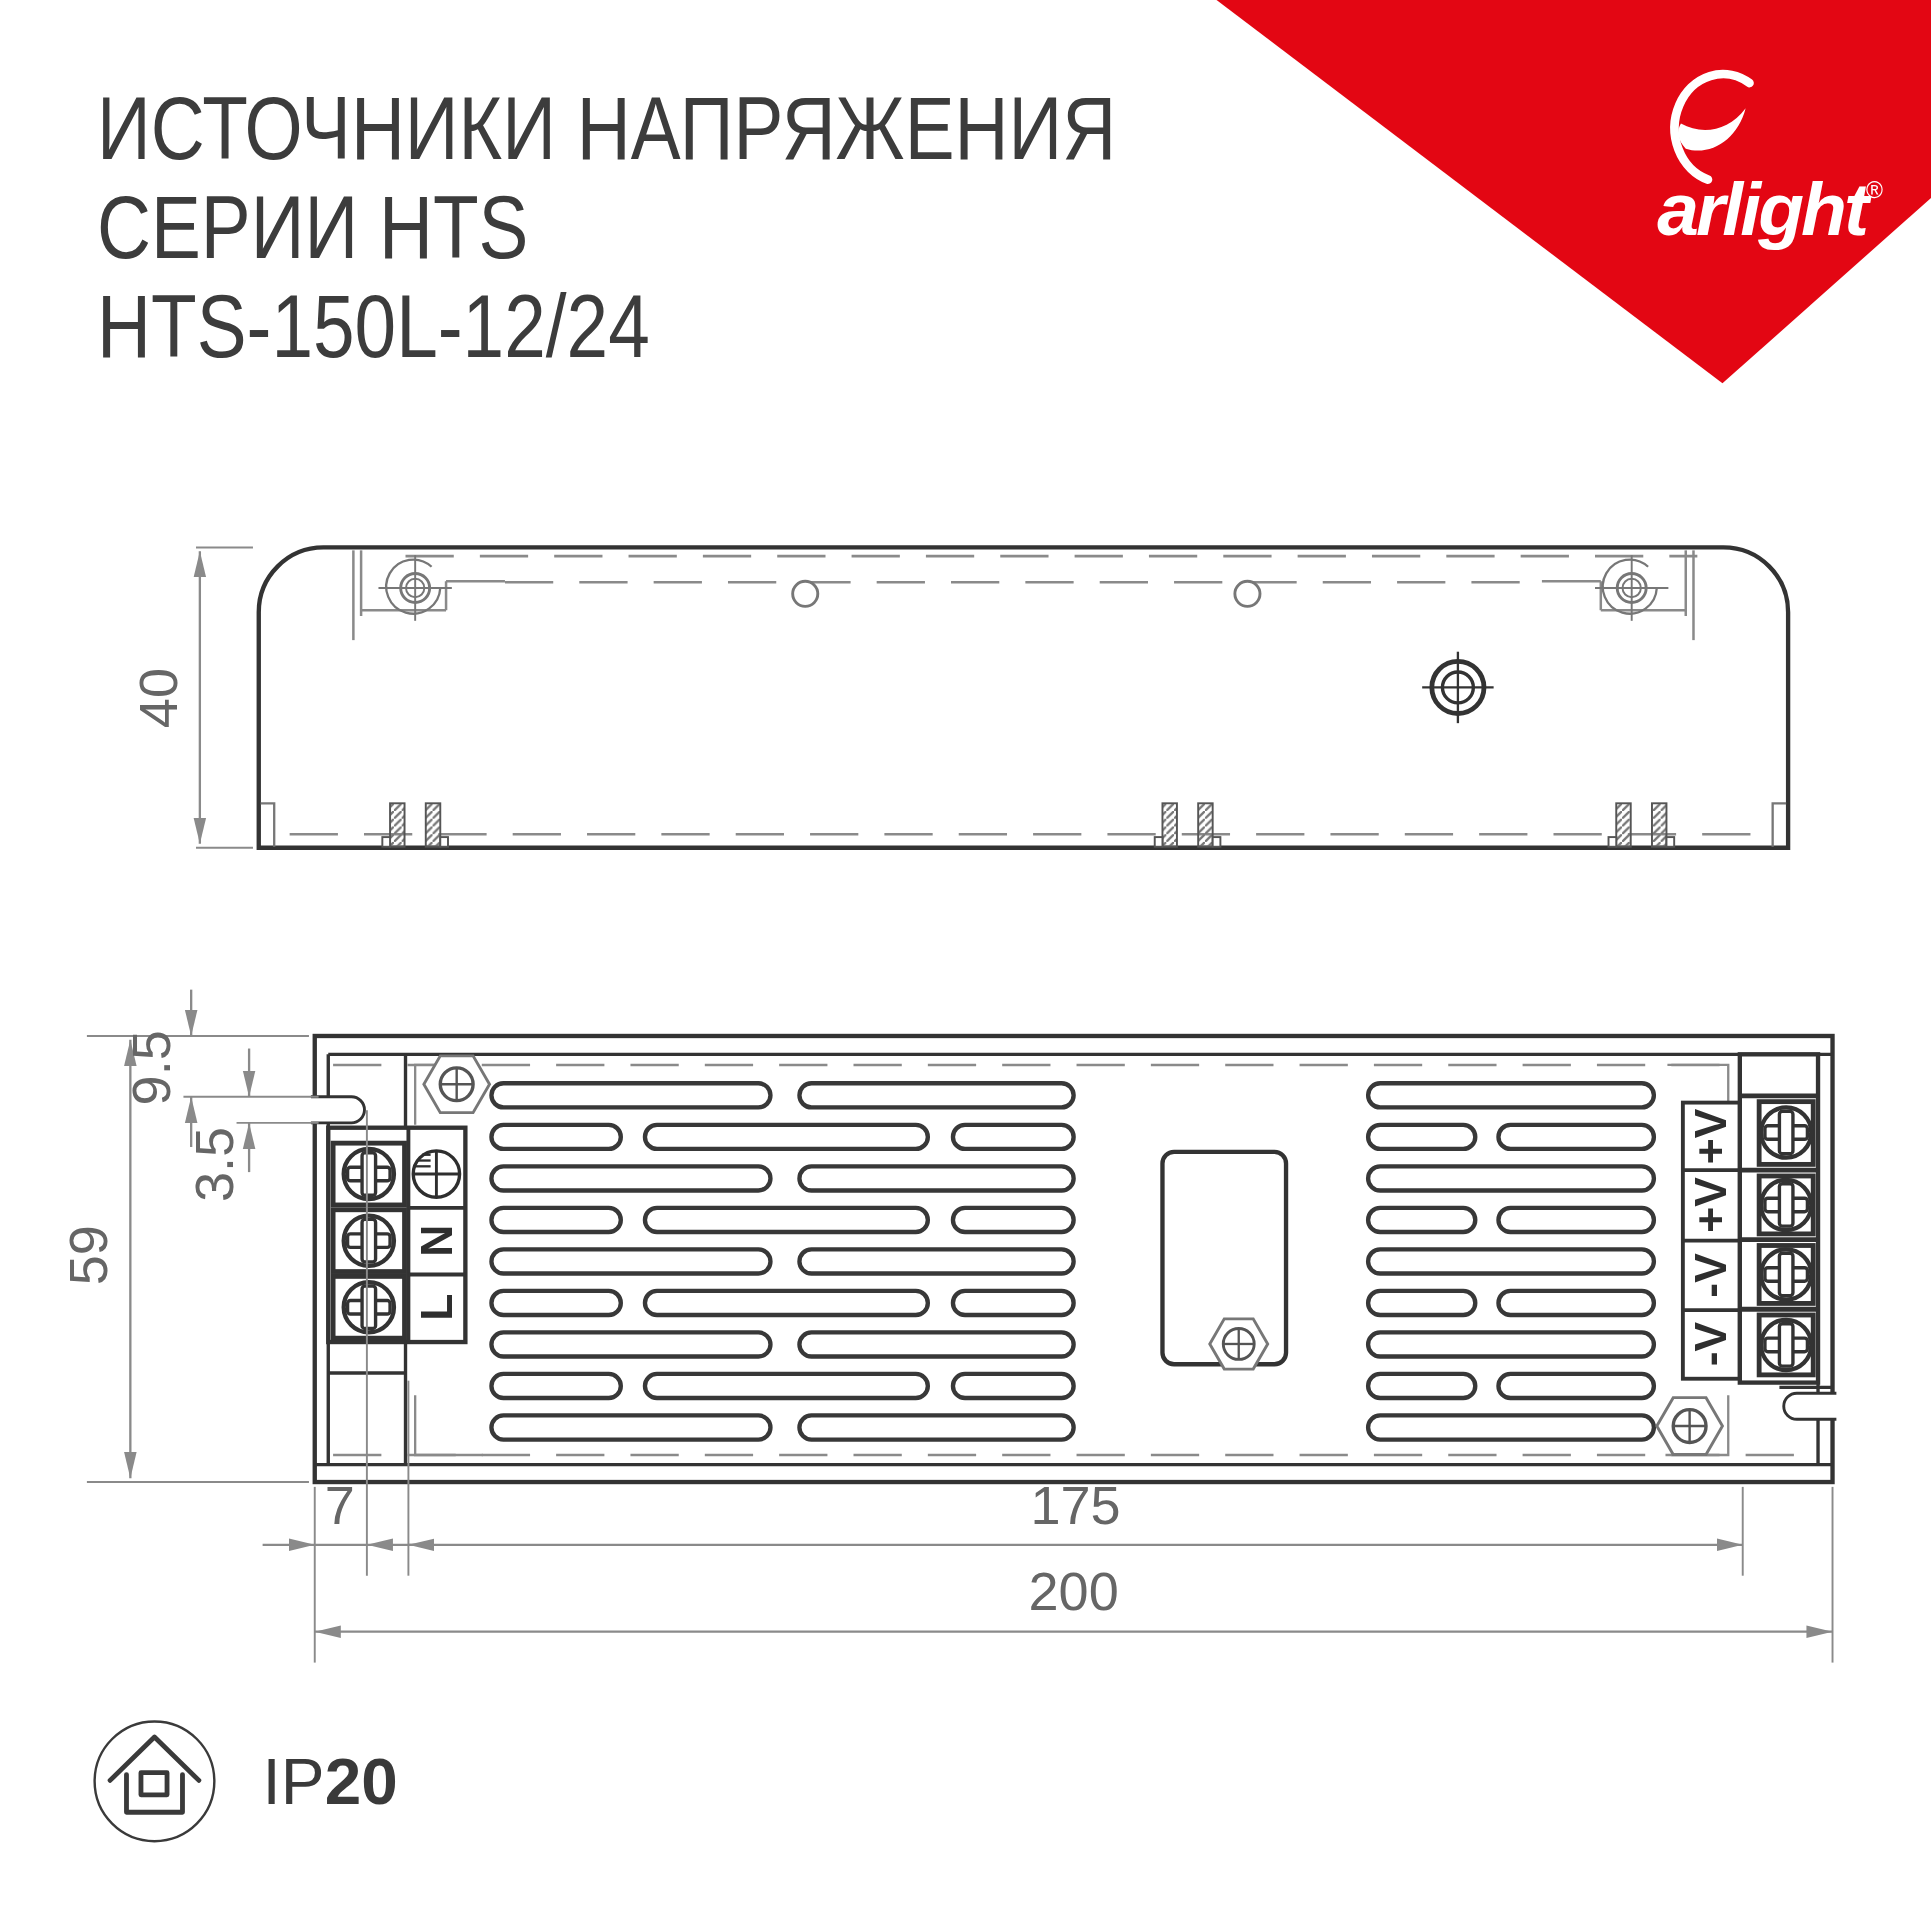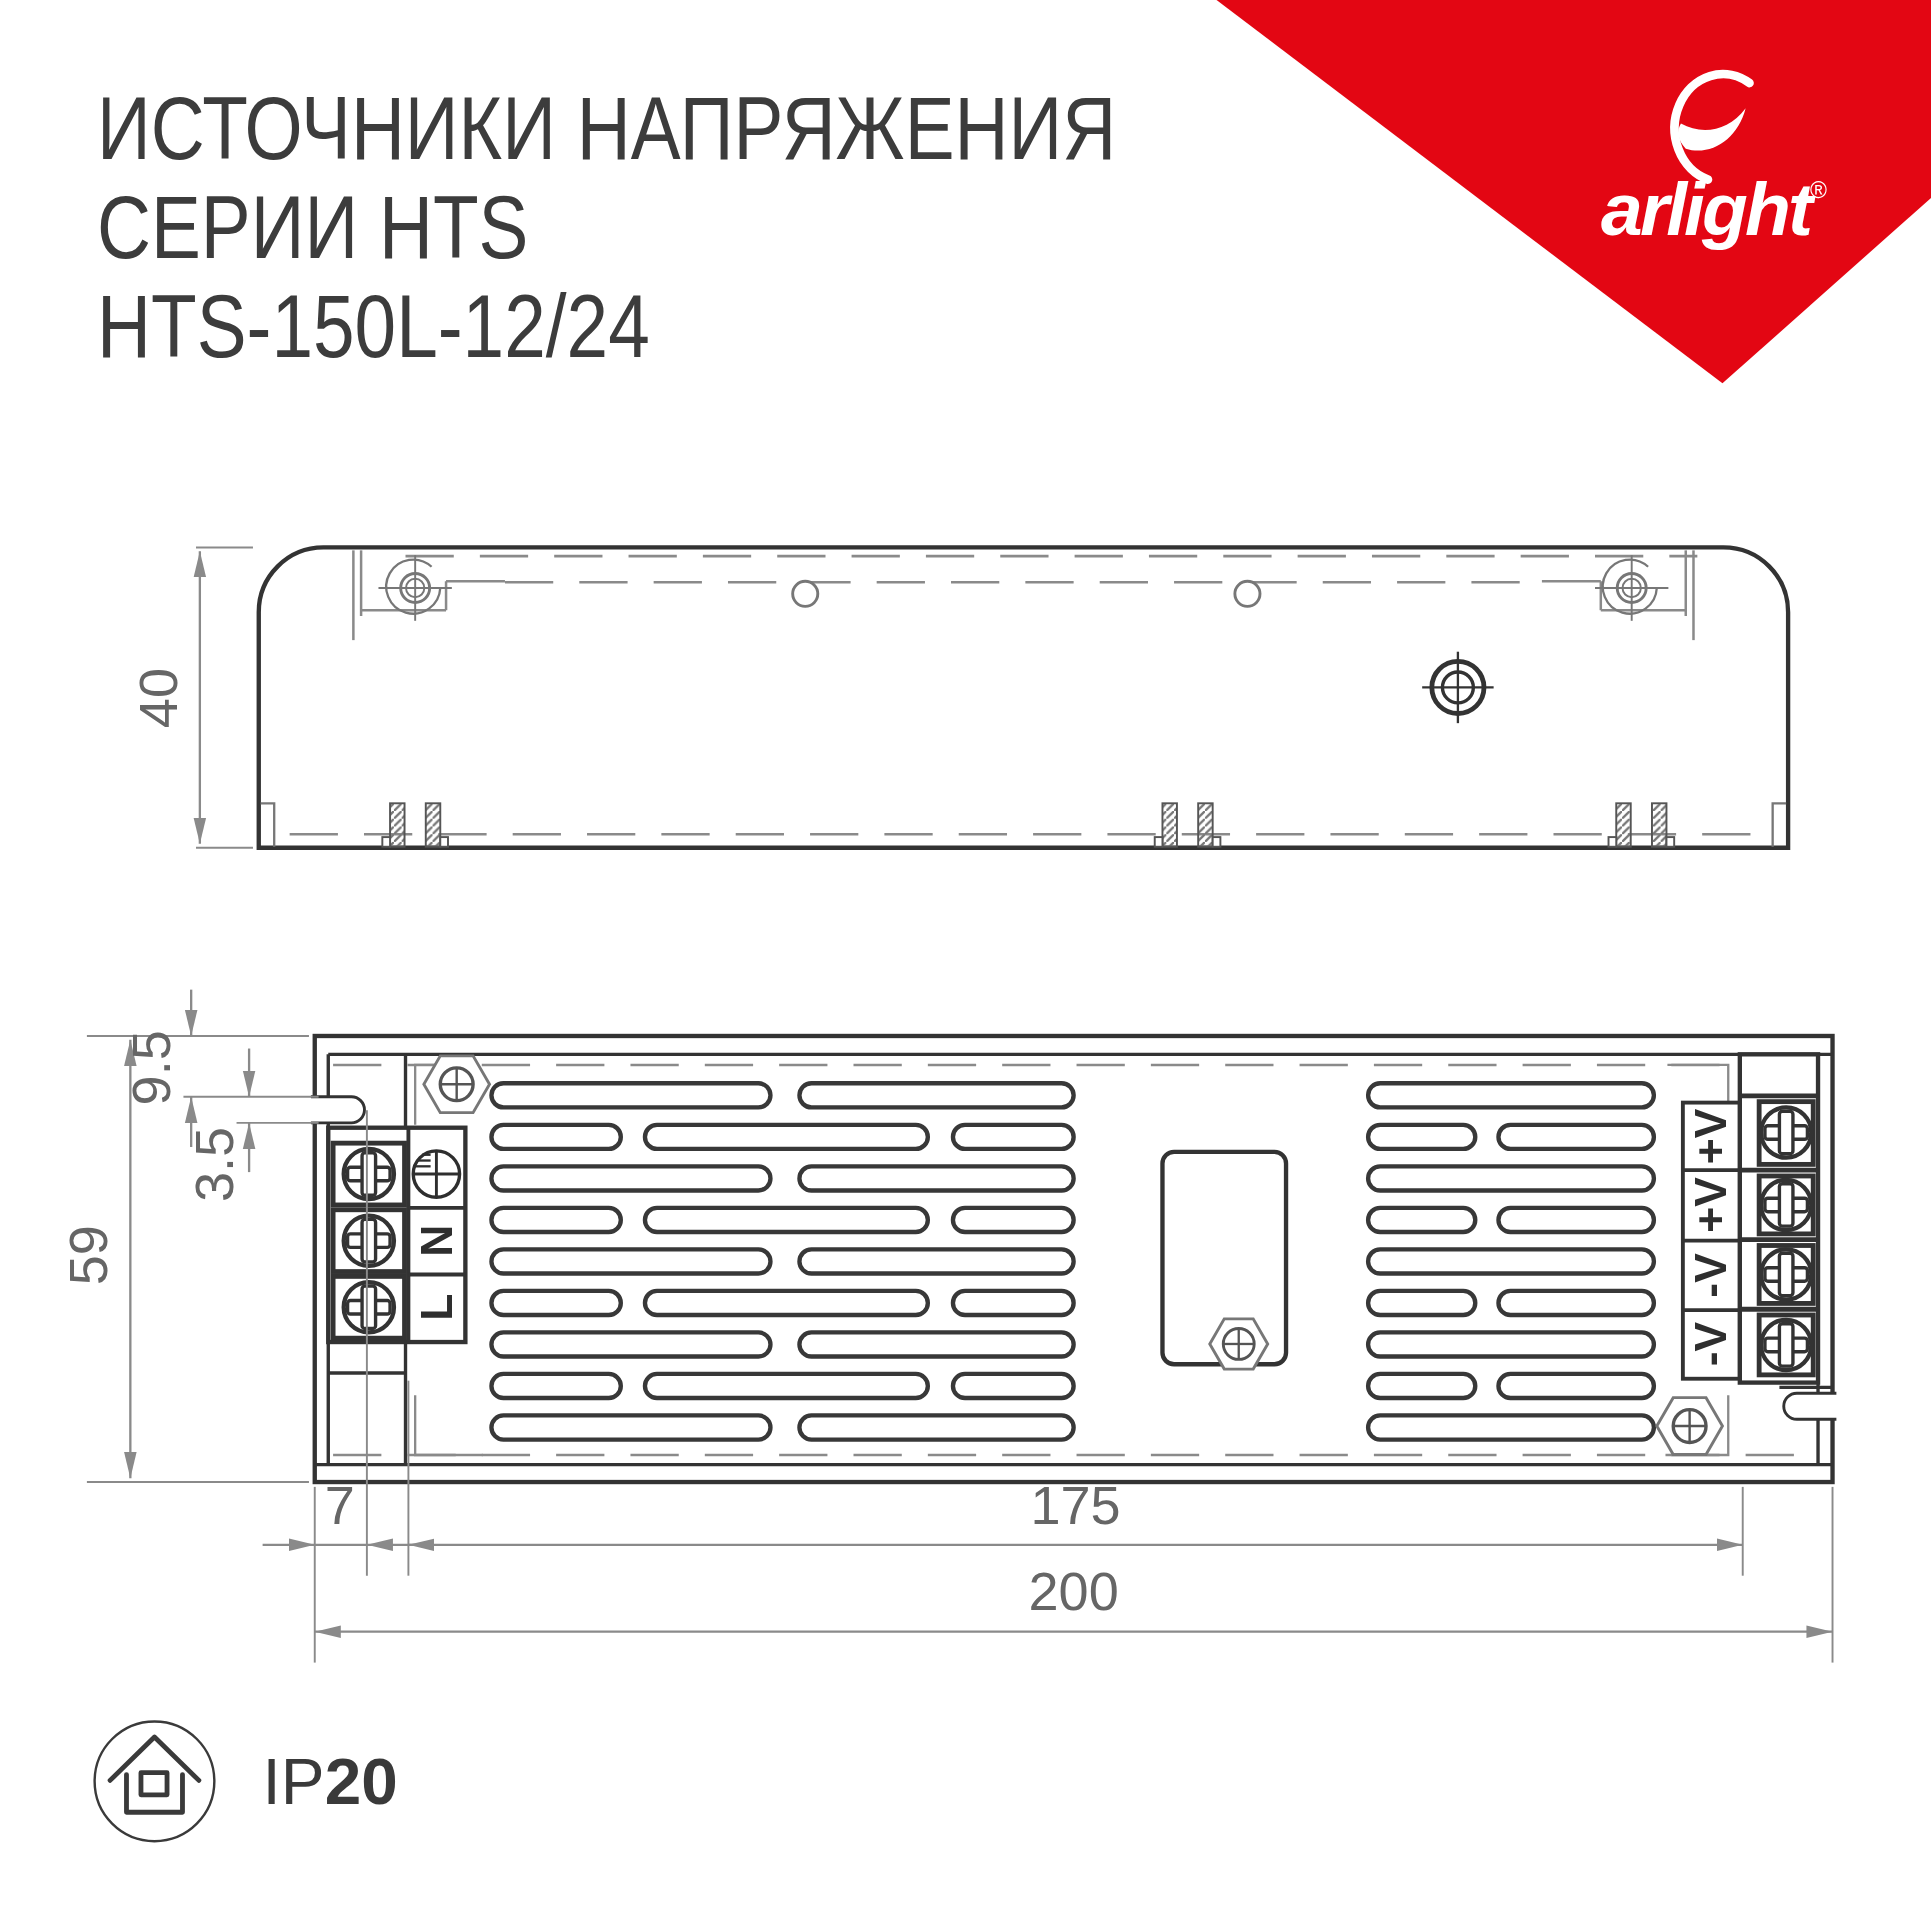--- a/index.html
+++ b/index.html
@@ -2,21 +2,21 @@
 <html><head>
 <meta charset="utf-8">
 <style>
   html,body{margin:0;padding:0;background:#fff;}
   #stage{position:relative;width:1931px;height:1931px;background:#fff;overflow:hidden;
          font-family:"Liberation Sans",sans-serif;}
   #drawing{position:absolute;left:0;top:0;}
   .title-block{position:absolute;left:97px;top:79px;color:#3c3c3c;
     font-size:89px;line-height:99px;font-weight:400;letter-spacing:0px;
     transform:scaleX(0.84);transform-origin:left top;white-space:nowrap;}
-  .logo-text{position:absolute;left:1545px;top:166px;width:338px;text-align:center;
+  .logo-text{position:absolute;left:1545px;top:166px;width:338px;text-align:right;
     color:#ffffff;font-style:italic;font-weight:bold;font-size:75px;letter-spacing:-2.9px;
     white-space:nowrap;}
   .logo-text sup{font-size:23px;font-style:normal;font-weight:normal;vertical-align:37px;letter-spacing:0;}
   text{font-family:"Liberation Sans",sans-serif;}
   .dimtxt{fill:#666;font-size:56px;font-weight:400;}
   .termtxt{fill:#2e2e2e;font-size:46px;font-weight:bold;}
   .iptxt{fill:#3a3a3a;font-size:68px;}
 </style>
 </head>
 <body>

